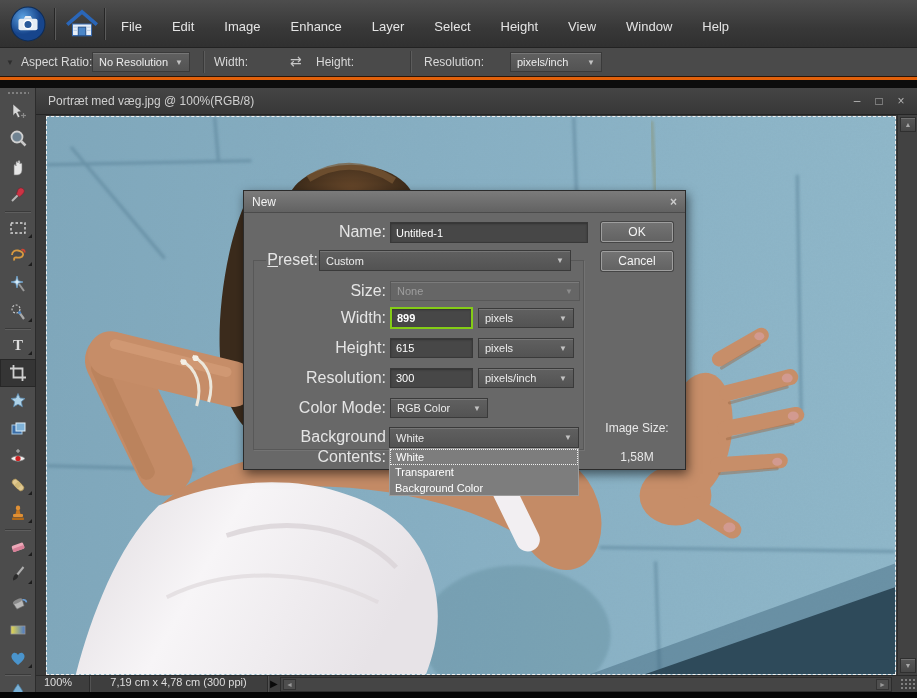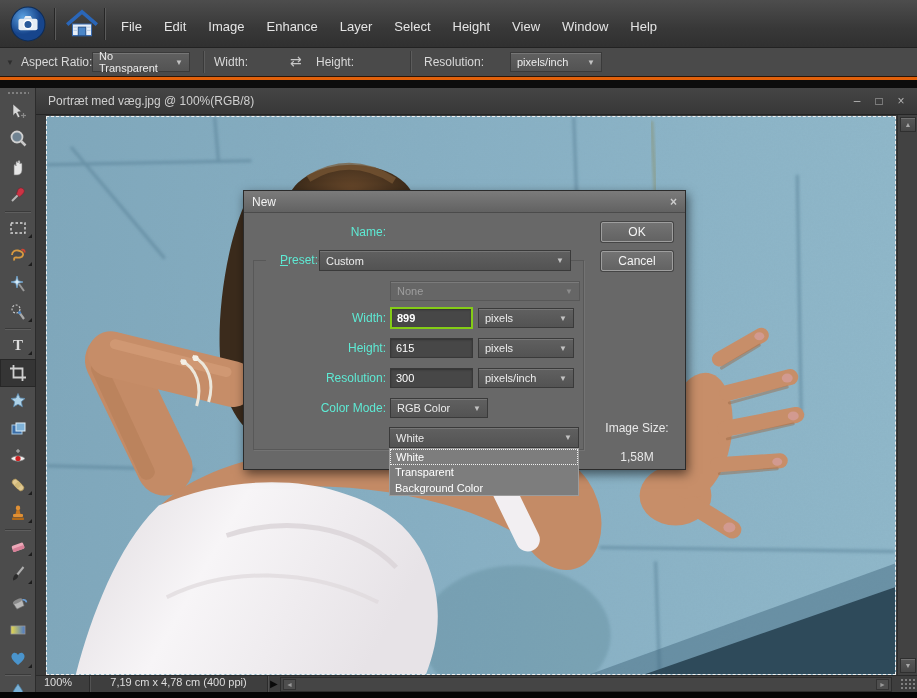--- a/index.html
+++ b/index.html
@@ -4,21 +4,21 @@
 <style>
   * { margin:0; padding:0; box-sizing:border-box; }
   html,body { width:917px; height:698px; background:#000; overflow:hidden;
     font-family:"Liberation Sans", sans-serif; }
   .abs { position:absolute; }
   
   #menu-bar { position:absolute; left:0; top:0; width:917px; height:48px;
     background:linear-gradient(#4d4d4d,#383838 60%,#303030); border-bottom:1px solid #222; }
   .logo-wrap { position:absolute; top:6px; width:36px; height:36px; }
   .vsep { position:absolute; top:8px; width:1px; height:32px; background:#262626; box-shadow:1px 0 0 #5a5a5a; }
-  #menu-items { position:absolute; left:114px; top:0; height:52px; display:flex; align-items:center; gap:8px; }
+  #menu-items { position:absolute; left:114px; top:0; height:52px; display:flex; align-items:center; gap:16px; }
   .menu-item { color:#e4e4e4; font-size:13px; padding:4px 7px; cursor:default; }
   
   #options-bar { position:absolute; left:0; top:48px; width:917px; height:28px; background:#4a4a4a; }
   #accent-line { position:absolute; left:0; top:76px; width:917px; height:4px;
     background:var(--accent-orange,#e2610b); border-top:1px solid #2a1608; }
   #gap-strip { position:absolute; left:0; top:80px; width:917px; height:8px; background:#0c0c0c; }
   .opt-label { color:#d9d9d9; font-size:12px; }
   .dd { display:flex; align-items:center; padding:0 6px; font-size:11px; color:#ececec;
     background:linear-gradient(#606060,#535353); border:1px solid #3a3a3a;
     box-shadow:inset 0 1px 0 rgba(255,255,255,.14); }
@@ -63,21 +63,21 @@
     background-image:radial-gradient(#808080 30%, transparent 36%); background-size:4px 4px; }
   #bottom-strip { position:absolute; left:0; top:692px; width:917px; height:6px; background:#050505; }
   
   #new-dialog { position:absolute; left:243px; top:190px; width:443px; height:280px;
     background:var(--dialog-bg,#686868); border:1px solid #2b2b2b;
     box-shadow:2px 4px 10px rgba(0,0,0,.55); z-index:20; }
   #dialog-titlebar { position:absolute; left:0; top:0; width:100%; height:22px;
     background:linear-gradient(#7b7b7b,#626262); border-bottom:1px solid #4b4b4b;
     display:flex; align-items:center; color:#f2f2f2; font-size:12px; padding:0 8px; }
   #dialog-close { margin-left:auto; color:#cdcdcd; font-size:12px; font-weight:bold; }
-  .dlg-label { position:absolute; left:10px; width:132px; text-align:right; color:#5eead4; font-size:12px; height:20px; line-height:20px; }
+  .dlg-label { position:absolute; left:10px; width:132px; text-align:right; color:#e5e5e5; font-size:16px; height:20px; line-height:20px; }
   .ul-first::first-letter { text-decoration:underline; }
   .inp { position:absolute; background:#474747; border:1px solid #383838; color:#fff; font-size:11px;
     display:flex; align-items:center; padding:0 5px; box-shadow:inset 0 1px 2px rgba(0,0,0,.3); }
   .inp.focused { border:2px solid #84cc16;font-weight:bold; }
   .dlg-dd { position:absolute; }
   .dd.disabled { color:#9e9e9e; background:#666; border-color:#585858; }
   .dd.disabled .dd-arrow { color:#8c8c8c; }
   #preset-frame { position:absolute; left:9px; top:69px; width:331px; height:190px;
     border:1px solid #585858; box-shadow:1px 1px 0 rgba(255,255,255,.08); }
   .mask-bg { background:var(--dialog-bg,#686868); }
@@ -134,21 +134,21 @@
       <div class="menu-item">View</div>
       <div class="menu-item">Window</div>
       <div class="menu-item">Help</div>
     </div>
 </div>
 
 <div id="options-bar">
   <div class="abs" style="left:6px;top:10px;color:#2d2d2d;font-size:8px">▼</div>
   <span class="opt-label abs" style="left:21px;top:7px">Aspect Ratio:</span>
   <div class="dd abs" style="left:92px;top:4px;width:98px;height:20px">
-    <span>No Transparent</span>
+    <span>No Resolution</span>
     <span class="dd-arrow">▼</span>
   </div>
   <div class="opt-sep" style="left:203px"></div>
   <span class="opt-label abs" style="left:214px;top:7px">Width:</span>
   <span class="abs" style="left:290px;top:5px;color:#c6c6c6;font-size:14px">⇄</span>
   <span class="opt-label abs" style="left:316px;top:7px">Height:</span>
   <div class="opt-sep" style="left:410px"></div>
   <span class="opt-label abs" style="left:424px;top:7px">Resolution:</span>
   <div class="dd abs" style="left:510px;top:4px;width:92px;height:20px">
     <span>pixels/inch</span>
@@ -414,53 +414,57 @@
     <div class="scroll-btn" style="top:2px">▲</div>
     <div class="scroll-btn" style="bottom:2px">▼</div>
   </div>
 </div>
 
 <div id="status-bar">
   <div class="status-cell" style="left:0;width:54px;padding-left:8px">
     <span>100%</span>
   </div>
   <div class="status-cell" style="left:54px;width:178px;justify-content:center">
-    <span>7,19 cm x 4,78 cm (400 ppi)</span>
+    <span>7,19 cm x 4,78 cm (300 ppi)</span>
   </div>
   <div class="abs" style="left:234px;top:2px;color:#0a0a0a;font-size:10px">▶</div>
   <div id="hscroll">
     <div class="hscroll-btn" style="left:2px">◄</div>
     <div class="hscroll-btn" style="right:2px">►</div>
   </div>
   <div id="resize-grip"></div>
 </div>
 <div id="bottom-strip"></div>
 
 <div id="new-dialog">
   <div id="dialog-titlebar">
     <span>New</span>
     <span id="dialog-close">×</span>
   </div>
 
   <div id="preset-frame"></div>
 
   <div class="dlg-label" style="top:31px">Name:</div>
+  <div class="inp" style="left:146px;top:31px;width:198px;height:21px">
+    <span>Untitled-1</span>
+  </div>
   <div class="dlg-btn" style="left:357px;top:31px">
     <span>OK</span>
   </div>
 
   <div class="dlg-label ul-first mask-bg" style="top:59px;left:22px;width:52px">Preset:</div>
   <div class="dd dlg-dd" style="left:75px;top:59px;width:252px;height:21px">
     <span>Custom</span>
     <span class="dd-arrow">▼</span>
   </div>
   <div class="dlg-btn" style="left:357px;top:60px">
     <span>Cancel</span>
   </div>
 
+  <div class="dlg-label" style="top:90px">Size:</div>
   <div class="dd dlg-dd disabled" style="left:146px;top:90px;width:190px;height:20px">
     <span>None</span>
     <span class="dd-arrow">▼</span>
   </div>
 
   <div class="dlg-label" style="top:117px">Width:</div>
   <div class="inp focused" style="left:146px;top:116px;width:83px;height:22px">
     <span>899</span>
   </div>
   <div class="dd dlg-dd" style="left:234px;top:117px;width:96px;height:20px">
@@ -485,20 +489,21 @@
     <span>pixels/inch</span>
     <span class="dd-arrow">▼</span>
   </div>
 
   <div class="dlg-label" style="top:207px">Color Mode:</div>
   <div class="dd dlg-dd" style="left:146px;top:207px;width:98px;height:20px">
     <span>RGB Color</span>
     <span class="dd-arrow">▼</span>
   </div>
 
+  <div class="dlg-label" style="top:236px">Background Contents:</div>
   <div class="dd dlg-dd" style="left:145px;top:236px;width:190px;height:21px">
     <span>White</span>
     <span class="dd-arrow">▼</span>
   </div>
   <div id="bg-options-list">
       <div class="dd-option focused">White</div>
       <div class="dd-option">Transparent</div>
       <div class="dd-option">Background Color</div>
     </div>
 

